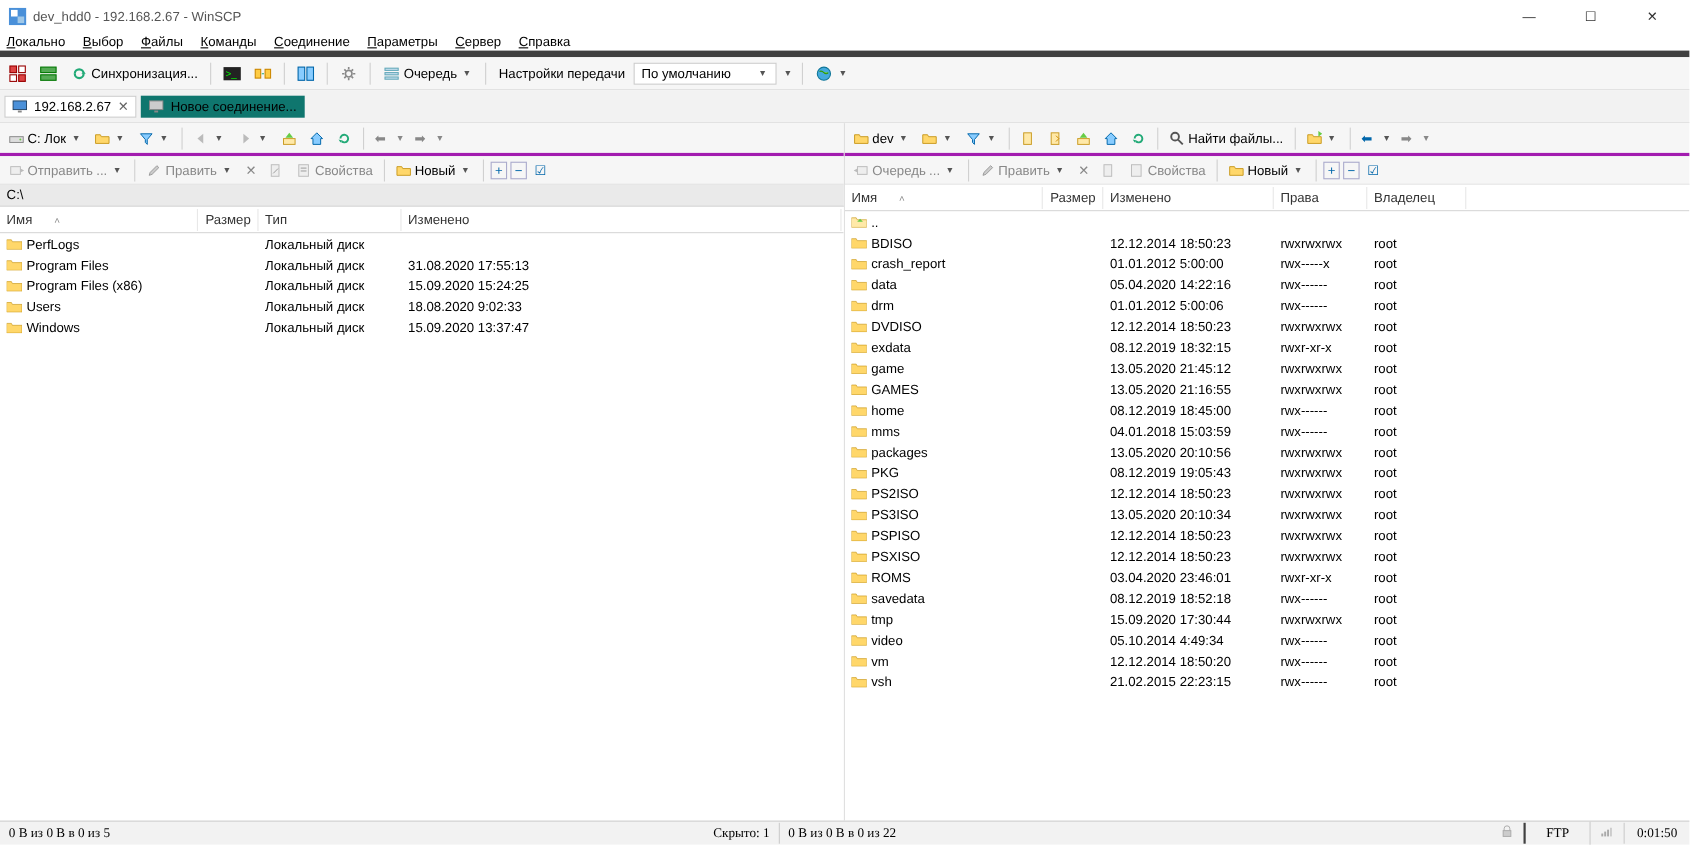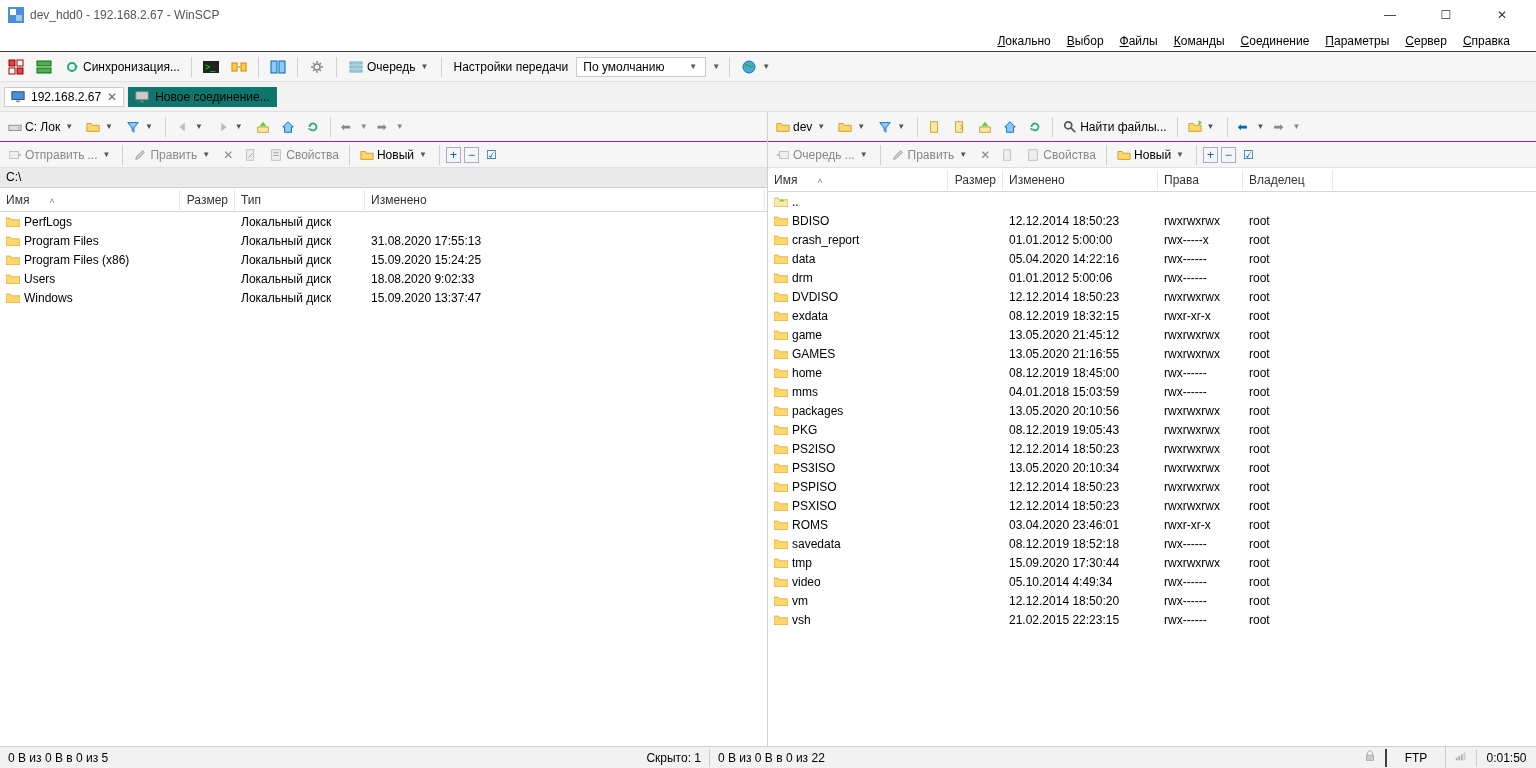--- a/index.html
+++ b/index.html
@@ -2,46 +2,46 @@
 <html><head>
 <meta charset="utf-8">
 <style>
 * { box-sizing: border-box; margin: 0; padding: 0; }
 body { font-family: "Segoe UI", Tahoma, sans-serif; font-size: 12px; color: #000; background: #fff; width: 1536px; height: 768px; overflow: hidden; display: flex; flex-direction: column; }
 .titlebar { height: 30px; background: #fff; display: flex; align-items: center; padding: 0 8px; color: #555; }
 .titlebar .app-icon { width: 16px; height: 16px; margin-right: 6px; }
 .titlebar .title { flex: 1; font-size: 12px; }
 .titlebar .win-controls { display: flex; gap: 20px; margin-right: 8px; }
 .titlebar .win-controls span { width: 36px; text-align: center; color: #333; cursor: pointer; }
-.menubar { height: 22px; display: flex; align-items: center; padding: 2px 20px; border-bottom: 1px solid #404040; gap: 4px; justify-content: flex-end; }
+.menubar { height: 22px; display: flex; align-items: center; padding: 2px 0; border-bottom: 6px solid #404040; gap: 4px; }
 .menubar .mitem { padding: 2px 6px; cursor: pointer; }
 .menubar .mitem u { text-decoration: underline; }
 .toolbar1 { height: 30px; display: flex; align-items: center; padding: 2px 4px; gap: 4px; border-bottom: 1px solid #e0e0e0; background: #f6f6f6; }
 .tbtn { display: inline-flex; align-items: center; padding: 2px 4px; cursor: pointer; gap: 3px; }
 .sep { width: 1px; height: 20px; background: #d0d0d0; margin: 0 3px; }
 .dd-arrow { font-size: 8px; color: #555; padding: 0 2px; }
 .combo-transfer { border: 1px solid #ccc; background: #fff; padding: 2px 6px; min-width: 130px; display: flex; align-items: center; justify-content: space-between; }
 .tabbar { height: 30px; display: flex; align-items: center; padding: 2px 4px; gap: 4px; background: #f2f2f2; border-bottom: 1px solid #e0e0e0; }
 .tab { display: flex; align-items: center; padding: 2px 6px; background: #fff; border: 1px solid #ccc; gap: 6px; }
 .tab.inactive { background: #0f766e; border: 1px solid transparent; }
 .tab .close-x { color: #666; cursor: pointer; font-size: 12px; }
 .panes { flex: 1; display: flex; min-height: 0; }
 .pane { width: 50%; display: flex; flex-direction: column; border-right: 1px solid #d0d0d0; }
 .pane:last-child { border-right: none; }
-.pane-toolbar { height: 30px; display: flex; align-items: center; padding: 2px 4px; gap: 3px; border-bottom: 1px solid #a21caf; background: #f6f6f6; }
+.pane-toolbar { height: 30px; display: flex; align-items: center; padding: 2px 4px; gap: 3px; border-bottom: 3px solid #a21caf; background: #f6f6f6; }
 .pane-toolbar2 { height: 26px; display: flex; align-items: center; padding: 2px 4px; gap: 3px; border-bottom: 1px solid #e0e0e0; background: #f6f6f6; }
 .path-bar { height: 20px; background: #eaeaea; border-bottom: 1px solid #d0d0d0; padding: 2px 6px; font-size: 12px; }
 .list { flex: 1; overflow: auto; background: #fff; }
 .list-header { display: flex; border-bottom: 1px solid #d8d8d8; font-weight: 400; color: #333; height: 24px; align-items: center; position: sticky; top: 0; background: #fff; }
 .list-header .col { padding: 3px 6px; border-right: 1px solid #e8e8e8; font-size: 12px; }
 .row { display: flex; height: 19px; align-items: center; cursor: default; }
 .row .col { padding: 1px 6px; font-size: 12px; overflow: hidden; white-space: nowrap; }
 .folder-icon { width: 14px; height: 11px; display: inline-block; vertical-align: -1px; margin-right: 4px; }
 .statusbar { height: 22px; display: flex; align-items: center; border-top: 1px solid #d0d0d0; background: #f2f2f2; font-size: 12px; }
-.statusbar .seg { padding: 2px 8px; }
+.statusbar .seg { padding: 2px 8px; font-family: Liberation Serif, serif; }
 .statusbar .spacer { flex: 1; }
 .dim { color: #888; }
 .sort-caret { font-size: 9px; color: #888; padding-left: 20px; }
 svg.icon { width: 16px; height: 16px; }
 svg.icon-sm { width: 14px; height: 14px; }
 </style>
 </head>
 <body>
 
 <div class="titlebar">

